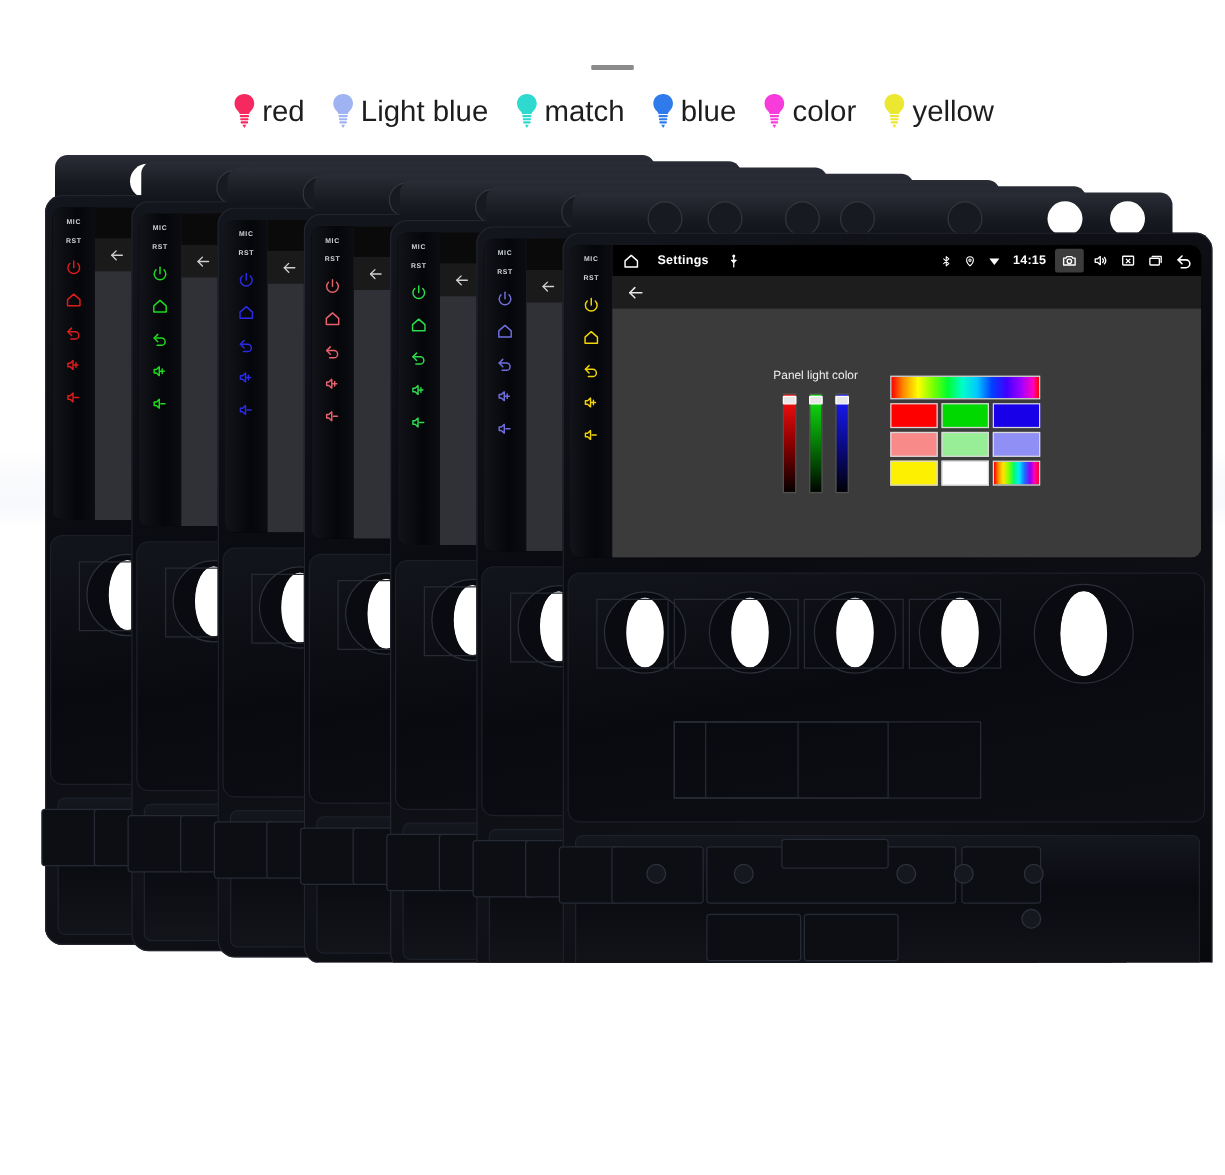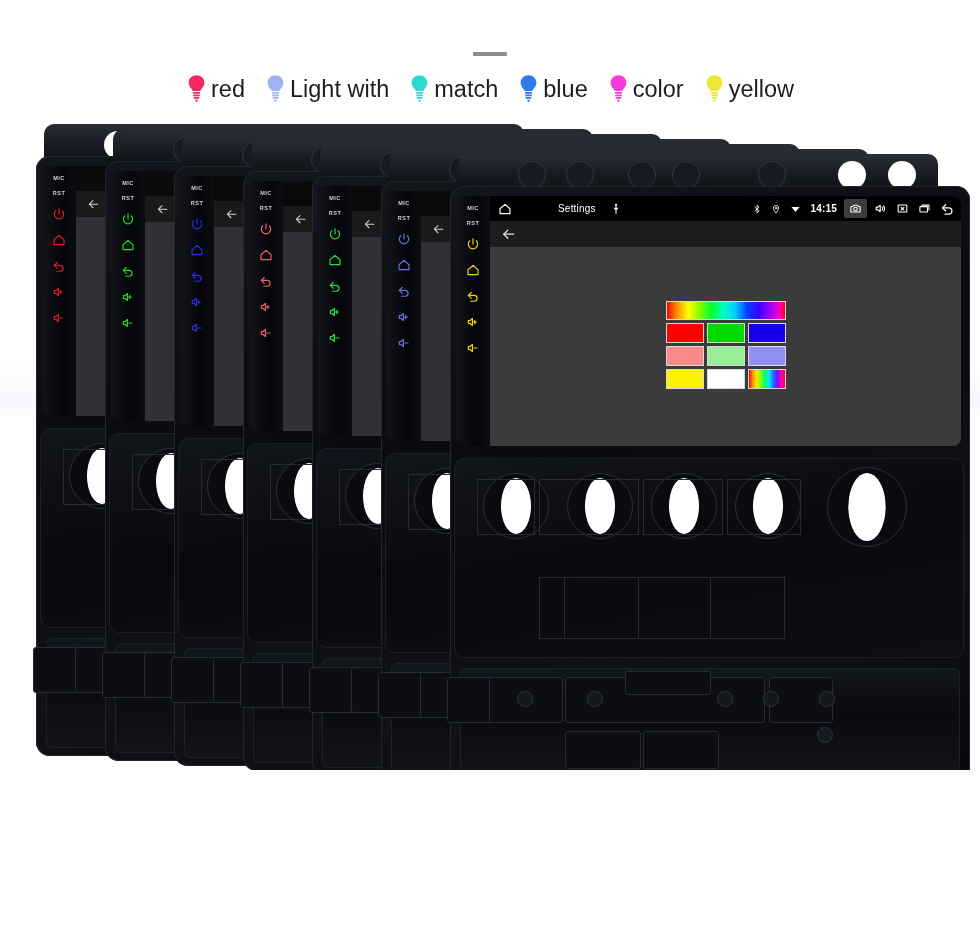--- a/index.html
+++ b/index.html
@@ -99,21 +99,21 @@
   .android {
     position: absolute; top: 0; left: 34px; right: 0; bottom: 0;
     background: #3a3a3a;
   }
   .statusbar {
     height: 25px; background: #000000;
     display: flex; align-items: center; padding: 0 6px 0 8px;
     color: #ffffff;
   }
   .sb-left { display: flex; align-items: center; gap: 14px; }
-  .sb-title { font-size: 10px; font-weight: normal; letter-spacing: 0.2px; margin-left: 32px; }
+  .sb-title { font-size: 10px; font-weight: bold; letter-spacing: 0.2px; }
   .sb-spacer { flex: 1 1 auto; }
   .sb-right { display: flex; align-items: center; gap: 9px; }
   .sb-time { font-size: 10px; font-weight: bold; letter-spacing: 0.2px; }
   .sb-ico { display: flex; align-items: center; justify-content: center; }
   .sb-ico svg { display: block; }
   .sb-ico.hl {
     background: #3c3c3c; padding: 3px 5px; border-radius: 2px;
     margin: 0 -2px;
   }
 
@@ -230,21 +230,21 @@
       <span class="legend-label">red</span>
     </div>
     <div class="legend-item">
       <span class="bulb"><svg viewBox="0 0 24 34" width="21" height="30">
     <path d="M12 1.2C6.9 1.2 3 5 3 9.8c0 3.2 1.7 5.4 3.1 7 .9 1 1.4 1.7 1.6 2.6h8.6c.2-.9.7-1.6 1.6-2.6 1.4-1.6 3.1-3.8 3.1-7 0-4.8-3.9-8.6-9-8.6z" fill="#9fb2f2"></path>
     <rect x="7.8" y="20.4" width="8.4" height="2.0" rx="0.7" fill="#9fb2f2"></rect>
     <rect x="8.2" y="23.3" width="7.6" height="1.9" rx="0.7" fill="#9fb2f2"></rect>
     <rect x="8.6" y="26.2" width="6.8" height="1.9" rx="0.7" fill="#9fb2f2"></rect>
     <path d="M10.2 29.4h3.6l-1.8 3z" fill="#9fb2f2"></path>
   </svg></span>
-      <span class="legend-label">Light with</span>
+      <span class="legend-label">Light blue</span>
     </div>
     <div class="legend-item">
       <span class="bulb"><svg viewBox="0 0 24 34" width="21" height="30">
     <path d="M12 1.2C6.9 1.2 3 5 3 9.8c0 3.2 1.7 5.4 3.1 7 .9 1 1.4 1.7 1.6 2.6h8.6c.2-.9.7-1.6 1.6-2.6 1.4-1.6 3.1-3.8 3.1-7 0-4.8-3.9-8.6-9-8.6z" fill="#2ed9d0"></path>
     <rect x="7.8" y="20.4" width="8.4" height="2.0" rx="0.7" fill="#2ed9d0"></rect>
     <rect x="8.2" y="23.3" width="7.6" height="1.9" rx="0.7" fill="#2ed9d0"></rect>
     <rect x="8.6" y="26.2" width="6.8" height="1.9" rx="0.7" fill="#2ed9d0"></rect>
     <path d="M10.2 29.4h3.6l-1.8 3z" fill="#2ed9d0"></path>
   </svg></span>
       <span class="legend-label">match</span>
@@ -401,20 +401,34 @@
         <div class="appbar">
           <span class="sb-ico">
                 <svg viewBox="0 0 24 24" width="15" height="15" fill="none" stroke="#e8e8e8" stroke-width="2" stroke-linecap="round" stroke-linejoin="round">
                   <path d="M11 5 4.5 11.5 11 18"></path>
                   <path d="M4.5 11.5H20"></path>
                 </svg>
               </span>
         </div>
         <div class="content">
           <div class="picker">
+            <div class="slider-group">
+              <div class="slider-label">Panel light color</div>
+              <div class="sliders">
+                    <div class="slider r">
+                      <div class="thumb"></div>
+                    </div>
+                    <div class="slider g">
+                      <div class="thumb"></div>
+                    </div>
+                    <div class="slider b">
+                      <div class="thumb"></div>
+                    </div>
+                  </div>
+            </div>
             <div class="swatches">
               <div class="sw wide" style="background:linear-gradient(90deg,#ff0000 0%,#ff8a00 8%,#ffff00 18%,#7dff00 28%,#00ff2f 38%,#00ffc8 48%,#00c8ff 58%,#0040ff 68%,#4000ff 78%,#a000ff 88%,#ff00c0 96%,#ff0000 100%);"></div>
                   <div class="sw-row">
                     <div class="sw" style="background:#ff0000;"></div>
                     <div class="sw" style="background:#00d900;"></div>
                     <div class="sw" style="background:#1800e8;"></div>
                   </div>
                   <div class="sw-row">
                     <div class="sw" style="background:#f98a8a;"></div>
                     <div class="sw" style="background:#97ee97;"></div>

